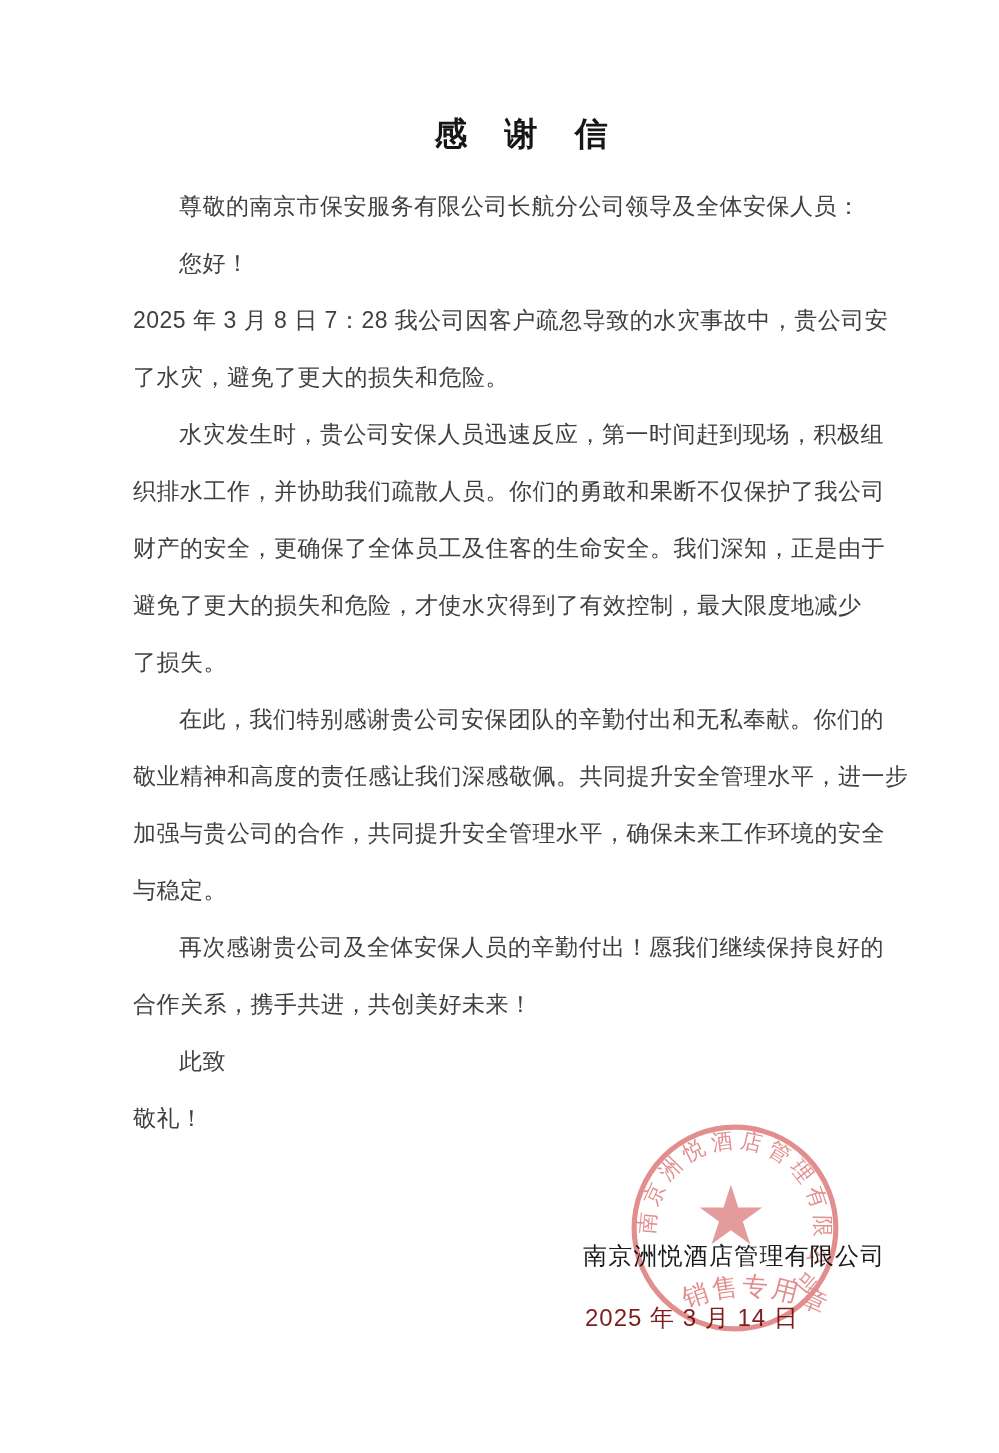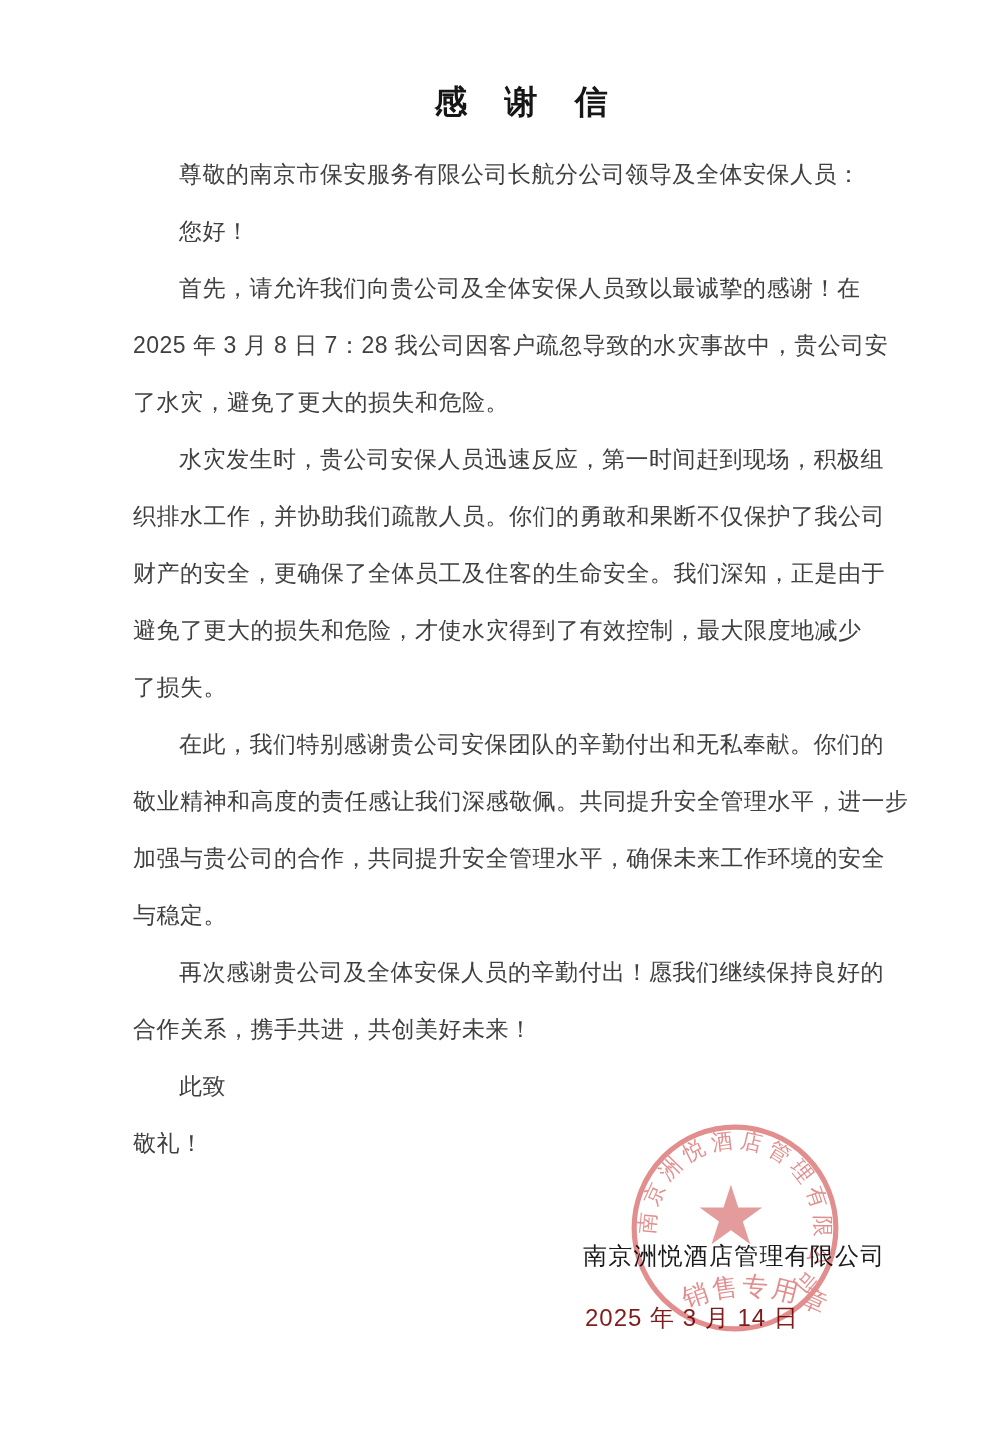--- a/index.html
+++ b/index.html
@@ -6,21 +6,21 @@
   .page{
     position:relative;
     width:999px;height:1453px;
     background:#ffffff;
     font-family:"Liberation Sans","DejaVu Sans",sans-serif;
     color:#1d1d1f;
     overflow:hidden;
   }
   .content{position:absolute;left:133px;top:0;width:776px;}
   .title{
-    margin:80px 0 0 0;
+    margin:112px 0 0 0;
     text-align:center;
     font-size:33px;
     font-weight:600;
     letter-spacing:14px;
     text-indent:14px;
     line-height:44px;
     color:#161616;
   }
   .lines{margin-top:22px;}
   .ln{
@@ -49,21 +49,20 @@
 </style>
 </head>
 <body>
 
 <div class="page">
   <div class="content">
     <h1 class="title">感 谢 信</h1>
     <div class="lines">
       <div class="ln ind">尊敬的南京市保安服务有限公司长航分公司领导及全体安保人员：</div>
       <div class="ln ind">您好！</div>
-      <div class="ln ind">首先，请允许我们向贵公司及全体安保人员致以最诚挚的感谢！在</div>
       <div class="ln">2025 年 3 月 8 日 7：28 我公司因客户疏忽导致的水灾事故中，贵公司安</div>
       <div class="ln">了水灾，避免了更大的损失和危险。</div>
       <div class="ln ind">水灾发生时，贵公司安保人员迅速反应，第一时间赶到现场，积极组</div>
       <div class="ln">织排水工作，并协助我们疏散人员。你们的勇敢和果断不仅保护了我公司</div>
       <div class="ln">财产的安全，更确保了全体员工及住客的生命安全。我们深知，正是由于</div>
       <div class="ln">避免了更大的损失和危险，才使水灾得到了有效控制，最大限度地减少</div>
       <div class="ln">了损失。</div>
       <div class="ln ind">在此，我们特别感谢贵公司安保团队的辛勤付出和无私奉献。你们的</div>
       <div class="ln">敬业精神和高度的责任感让我们深感敬佩。共同提升安全管理水平，进一步</div>
       <div class="ln">加强与贵公司的合作，共同提升安全管理水平，确保未来工作环境的安全</div>

